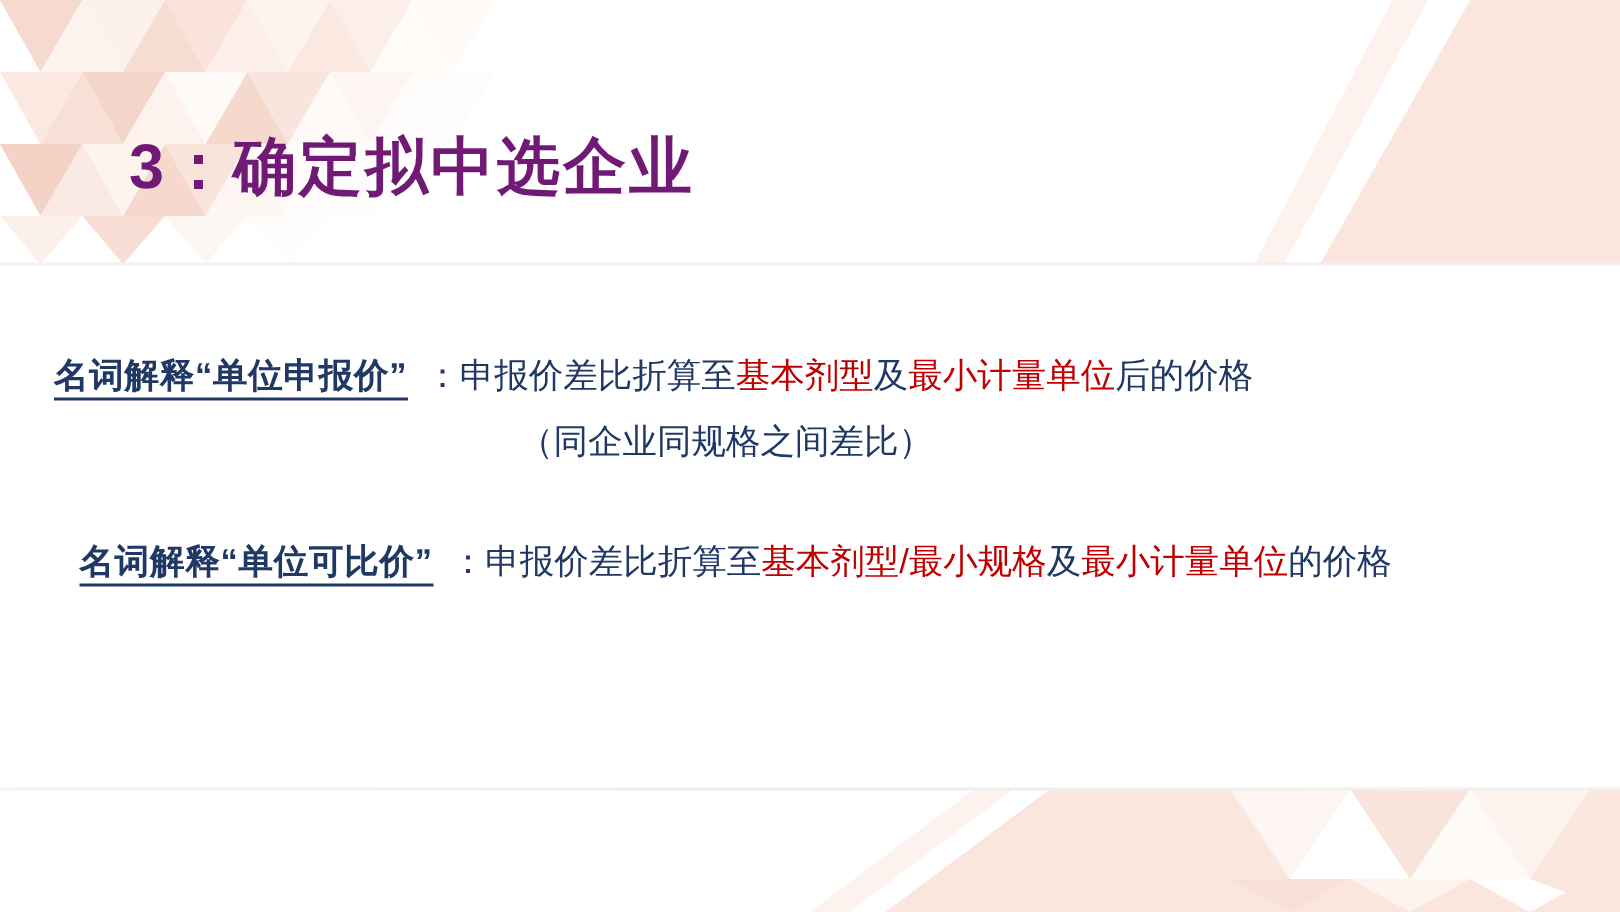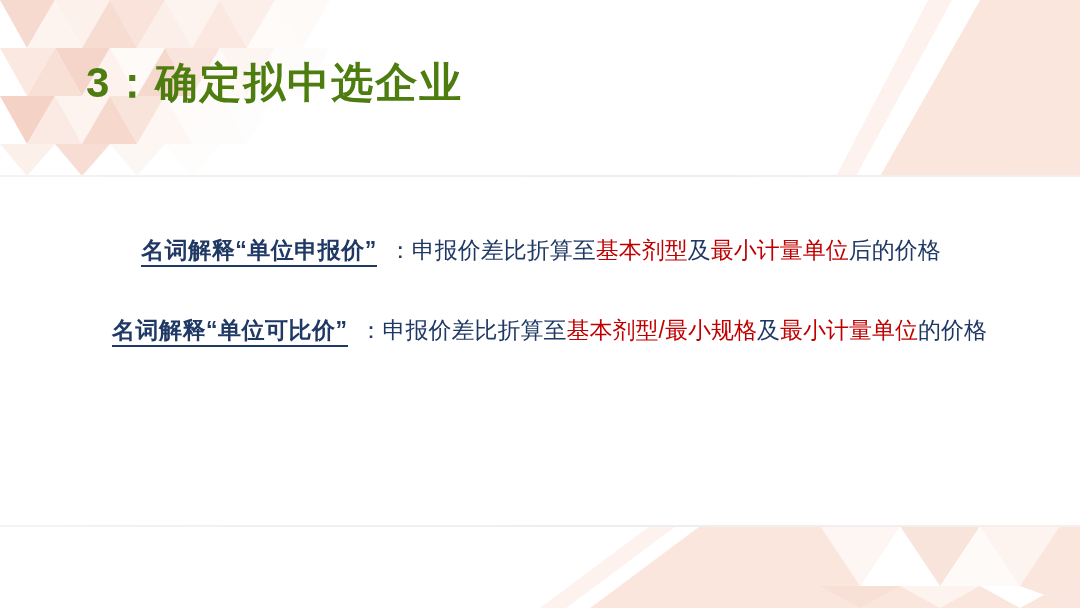--- a/index.html
+++ b/index.html
@@ -41,36 +41,35 @@
   #footer-rule {
     left: 0; top: 525px;
     width: 1080px; height: 2px;
     background: linear-gradient(to right, #f3f3f4 0%, #eeeeef 55%, #f6eeec 100%);
   }
 
   
   #title {
     position: absolute;
     left: 86px;
-    top: 60px;
+    top: 88px;
     font-size: 42px;
     font-weight: bold;
-    color: #4d7c0f;
+    color: #701a75;
     letter-spacing: 2px;
     white-space: nowrap;
     line-height: 1.1;
   }
 
   
   #body-area {
     position: absolute;
     left: 36px;
     top: 228px;
     width: 1010px;
-    text-align: center;
   }
   .para {
     margin-bottom: 36px;
   }
   .para:last-child { margin-bottom: 0; margin-left: 17px; }
 
   .line {
     font-size: 23px;
     line-height: 44px;
     color: #1f3864;
@@ -175,20 +174,21 @@
     </svg>
   </div>
   <div id="footer-rule" class="deco"></div>
 
   <div id="title">3：确定拟中选企业</div>
 
   <div id="body-area">
 
     <div class="para">
       <div class="line"><span class="lbl">名词解释“单位申报价”</span><span class="lbl-gap"></span><span class="navy">：</span><span class="navy">申报价差比折算至</span><span class="red">基本剂型</span><span class="navy">及</span><span class="red">最小计量单位</span><span class="navy">后的价格</span></div>
+      <div class="line indented navy">（同企业同规格之间差比）</div>
     </div>
 
     <div class="para">
       <div class="line"><span class="lbl">名词解释“单位可比价”</span><span class="lbl-gap"></span><span class="navy">：</span><span class="navy">申报价差比折算至</span><span class="red">基本剂型/最小规格</span><span class="navy">及</span><span class="red">最小计量单位</span><span class="navy">的价格</span></div>
     </div>
 
   </div>
 </div>
 
 </body></html>

